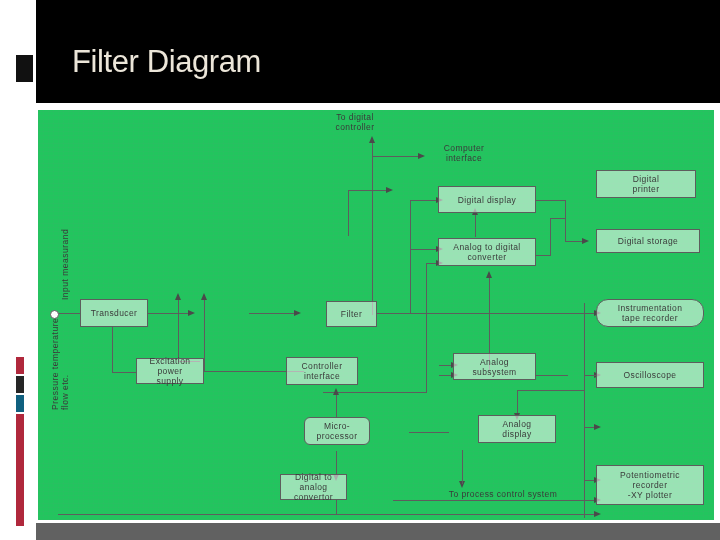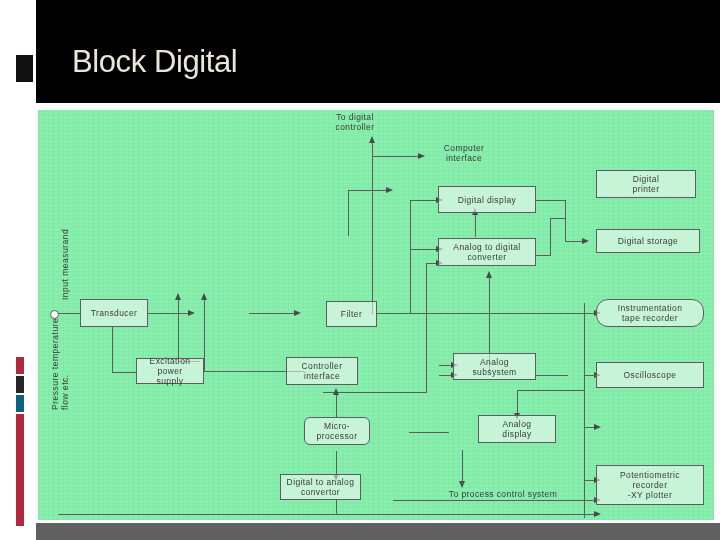--- a/index.html
+++ b/index.html
@@ -35,21 +35,21 @@
   .deco-dark      {top:376px;height:17px;background:#262626;}
   .deco-blue      {top:395px;height:17px;background:#10607f;}
   .deco-red-long  {top:414px;height:112px;background:#b0283c;}
 
   
   .bottom-band{position:absolute;left:36px;top:523px;width:684px;height:17px;background:#616161;}
 
   
   .figure{
     position:absolute;left:38px;top:110px;width:676px;height:410px;
-    background:#86efac;
+    background:#22c55e;
     overflow:hidden;
   }
   
   .figure::before{
     content:"";position:absolute;inset:0;
     background-image:
       repeating-linear-gradient(0deg,  rgba(120,120,130,.055) 0 1px, transparent 1px 4px),
       repeating-linear-gradient(90deg, rgba(120,120,130,.05) 0 1px, transparent 1px 5px);
     pointer-events:none;
   }
@@ -102,21 +102,21 @@
   
   .term{position:absolute;width:7px;height:7px;border:1px solid #5d5d5d;border-radius:50%;background:#fdfdfd;}
 </style>
 </head>
 <body>
 
 <div id="slide">
 
   <div class="title-band"></div>
   <div class="title-tick"></div>
-  <div class="title-text">Block Digital</div>
+  <div class="title-text">Filter Diagram</div>
 
   <div class="deco-seg deco-red-top"></div>
   <div class="deco-seg deco-dark"></div>
   <div class="deco-seg deco-blue"></div>
   <div class="deco-seg deco-red-long"></div>
 
   <div class="bottom-band"></div>
 
   <div class="figure">
     <div class="fig-inner">
@@ -241,21 +241,21 @@
 
       <div class="bx" style="left: 98px; top: 248px; width: 68px; height: 26px; white-space: pre-line;">Excitation power
 supply</div>
 
       <div class="bx" style="left: 248px; top: 247px; width: 72px; height: 28px; white-space: pre-line;">Controller
 interface</div>
 
       <div class="bx" style="left: 266px; top: 307px; width: 66px; height: 28px; white-space: pre-line; border-radius: 6px;">Micro-
 processor</div>
 
-      <div class="bx" style="left: 242px; top: 364px; width: 81px; height: 26px; white-space: pre-line;">Digital to analog
+      <div class="bx" style="left: 242px; top: 364px; width: 67px; height: 26px; white-space: pre-line;">Digital to analog
 convertor</div>
 
       <div class="bx" style="left: 400px; top: 76px; width: 98px; height: 27px; white-space: pre-line;">Digital  display</div>
 
       <div class="bx" style="left: 400px; top: 128px; width: 98px; height: 28px; white-space: pre-line;">Analog to digital
 converter</div>
 
       <div class="bx" style="left: 415px; top: 243px; width: 83px; height: 27px; white-space: pre-line;">Analog
 subsystem</div>
 

